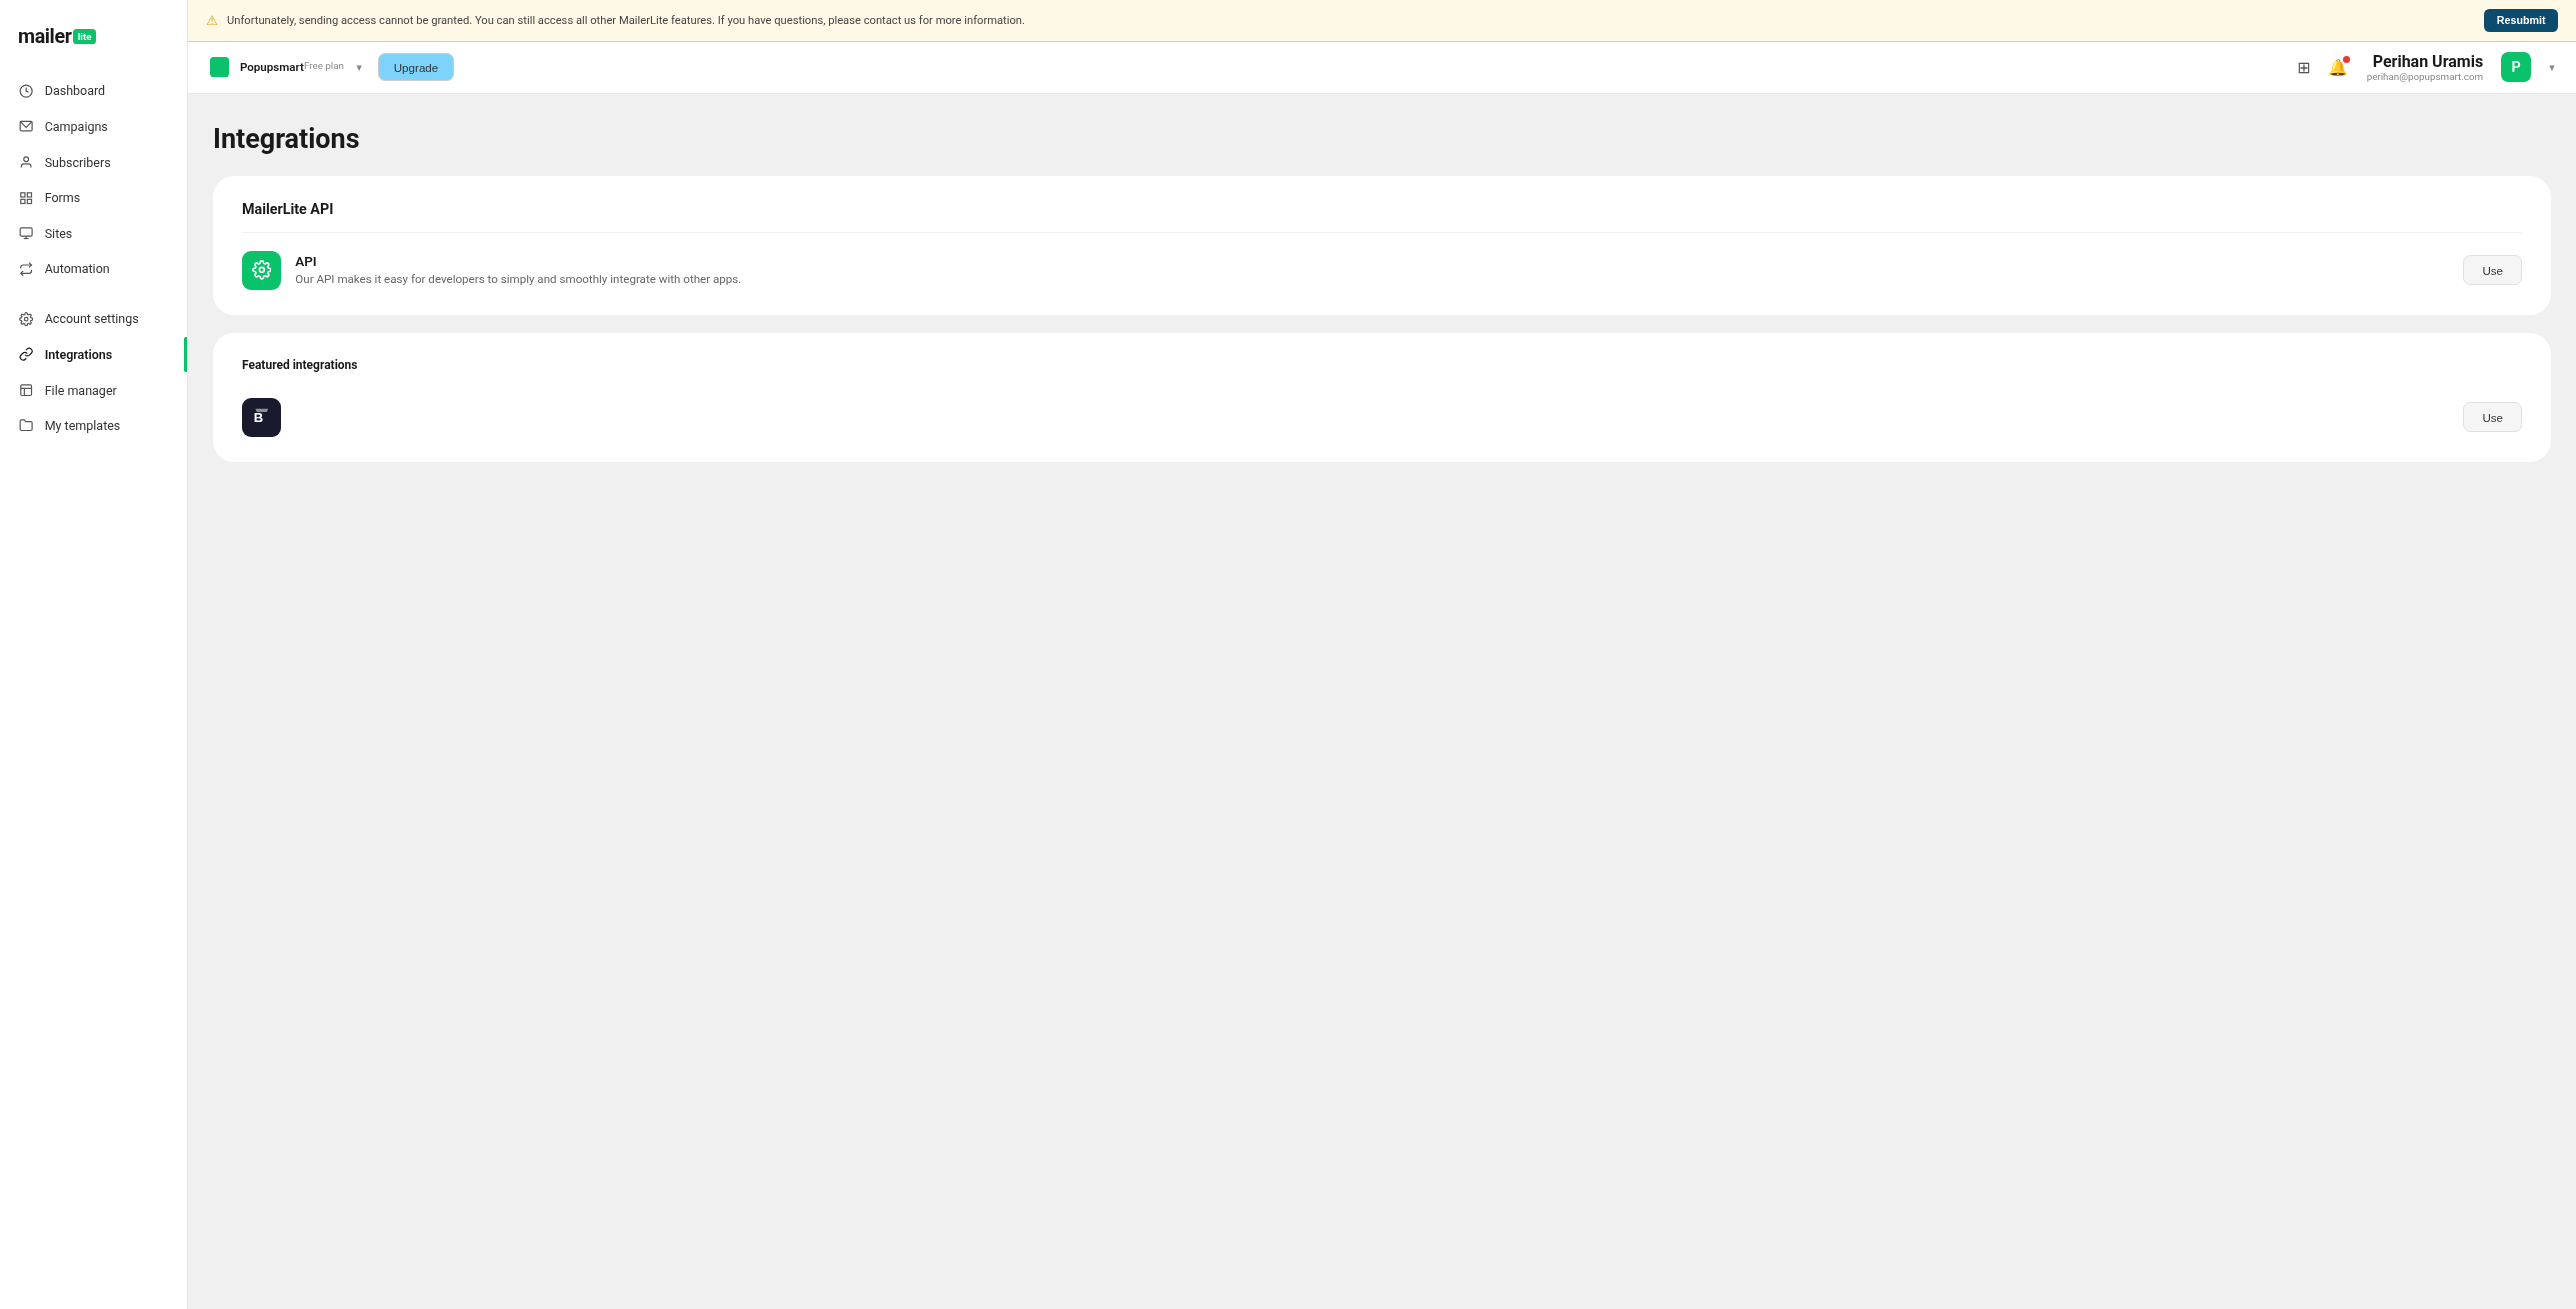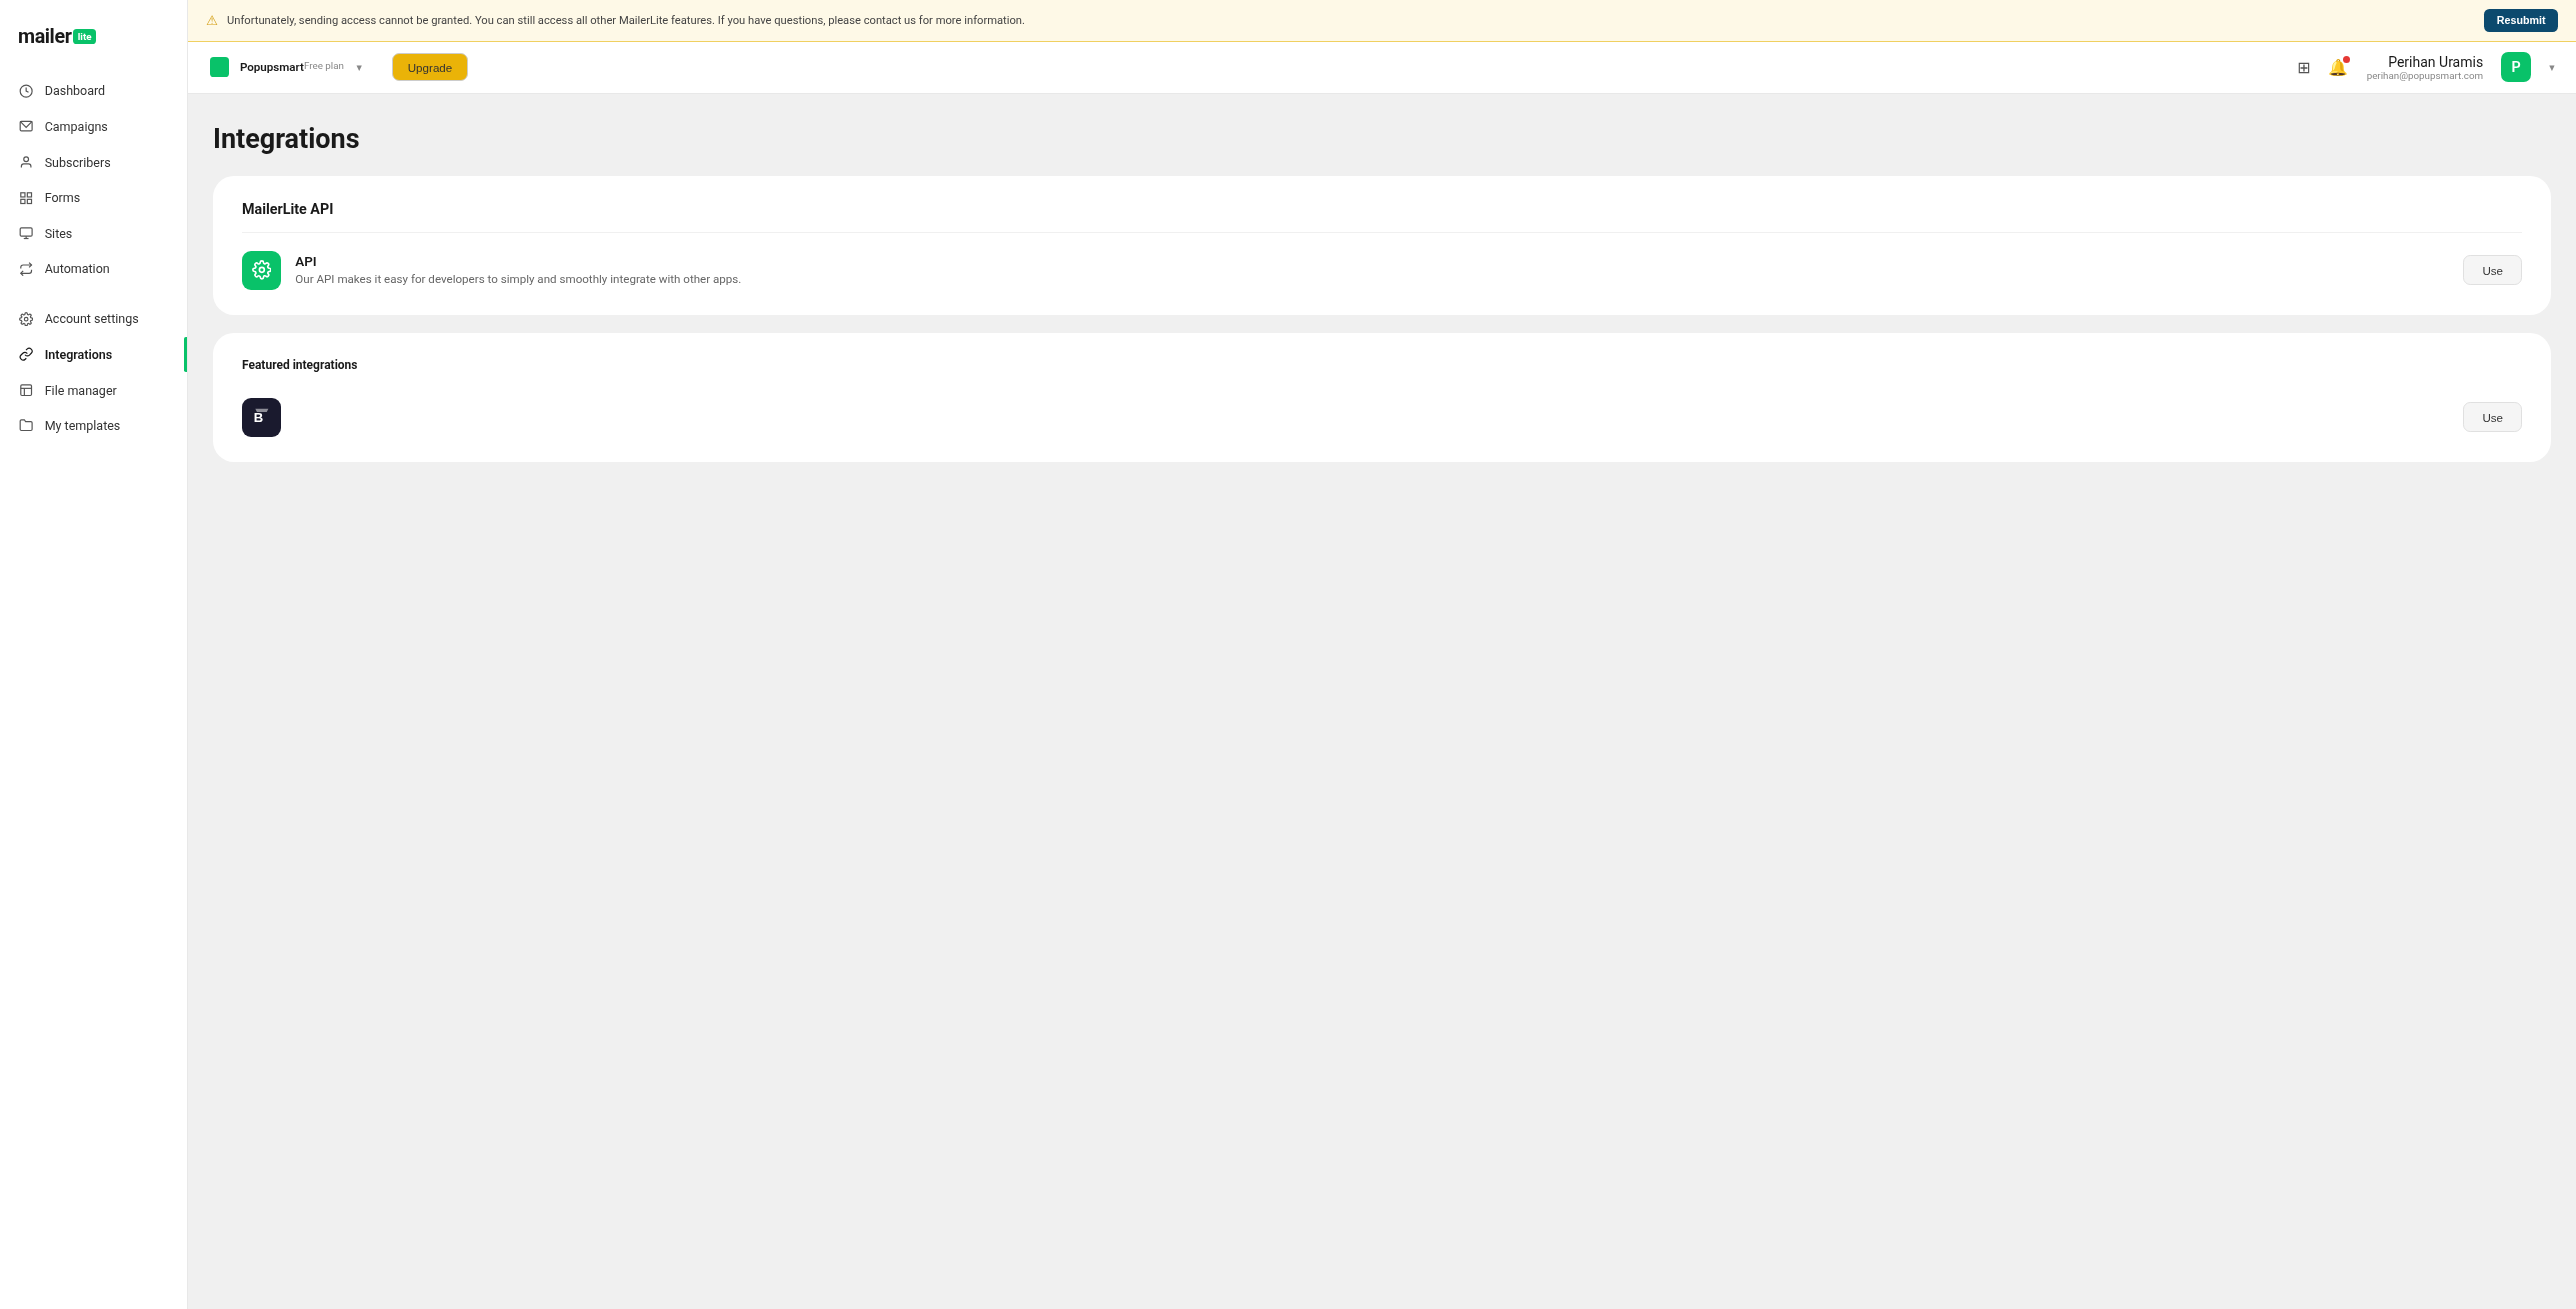--- a/index.html
+++ b/index.html
@@ -125,28 +125,28 @@
       border-radius: 3.6px;
       flex-shrink: 0;
     }
     .workspace-info {
       display: flex;
     }
     .workspace-name { font-size: 11.6px; font-weight: 600; color: #1a1a1a; }
     .workspace-plan { font-size: 9.8px; color: #888; }
     .workspace-chevron { color: #888; font-size: 10.7px; margin-left: 1.8px; cursor: pointer; }
     .upgrade-btn {
-      background: #eab308;
+      background: #7dd3fc;
       border: 0.9px solid #ccc;
       padding: 6.3px 14.3px;
       border-radius: 7.2px;
       font-size: 11.6px;
       font-weight: 500;
       cursor: pointer;
-      margin-left: 20px;
+      margin-left: 6px;
       color: #333;
     }
     .topbar-spacer { flex: 1; }
     .topbar-right {
       display: flex;
       align-items: center;
       gap: 18px;
     }
     .grid-icon { font-size: 16px; color: #555; cursor: pointer; }
     .notif-wrapper { position: relative; cursor: pointer; }
@@ -156,21 +156,21 @@
       border-radius: 50%;
       position: absolute;
       top: -1.8px; right: -1.8px;
     }
     .notif-icon { font-size: 16px; color: #555; }
     .user-info {
       display: flex;
       flex-direction: column;
       align-items: flex-end;
     }
-    .user-name { font-size: 14px; font-weight: 400; color: #1a1a1a; }
+    .user-name { font-size: 16px; font-weight: 700; color: #1a1a1a; }
     .user-email { font-size: 9.8px; color: #888; }
     .user-avatar {
       width: 30px; height: 30px;
       background: #09c269;
       border-radius: 7.2px;
       display: flex;
       align-items: center;
       justify-content: center;
       color: #fff;
       font-size: 14.3px;

